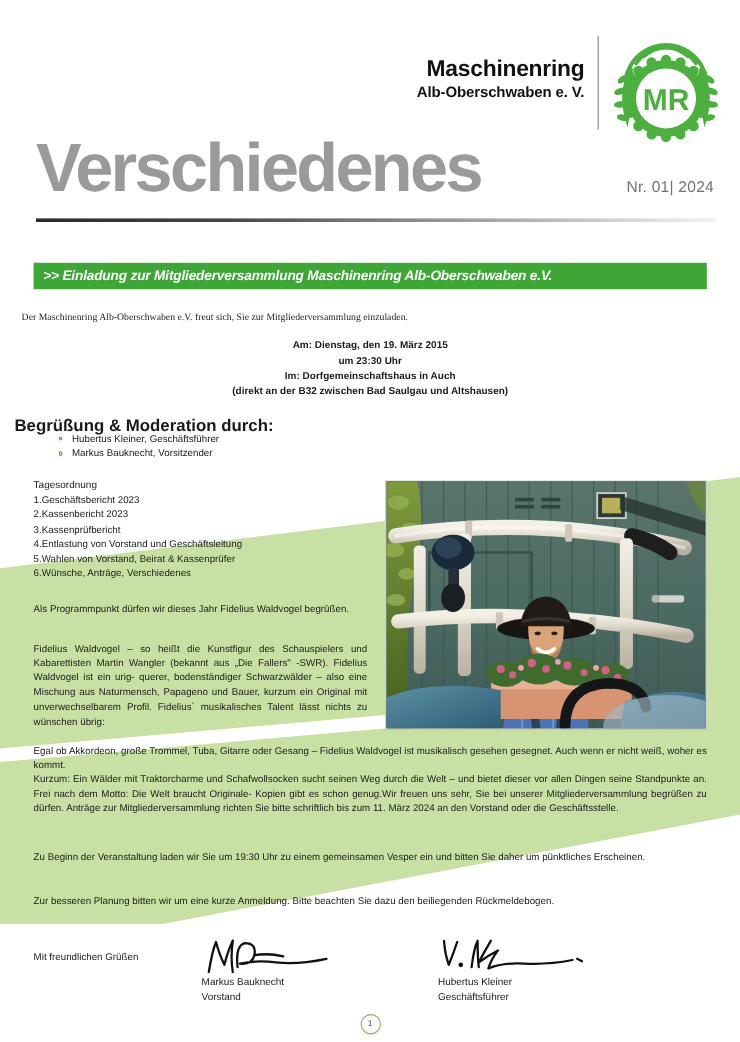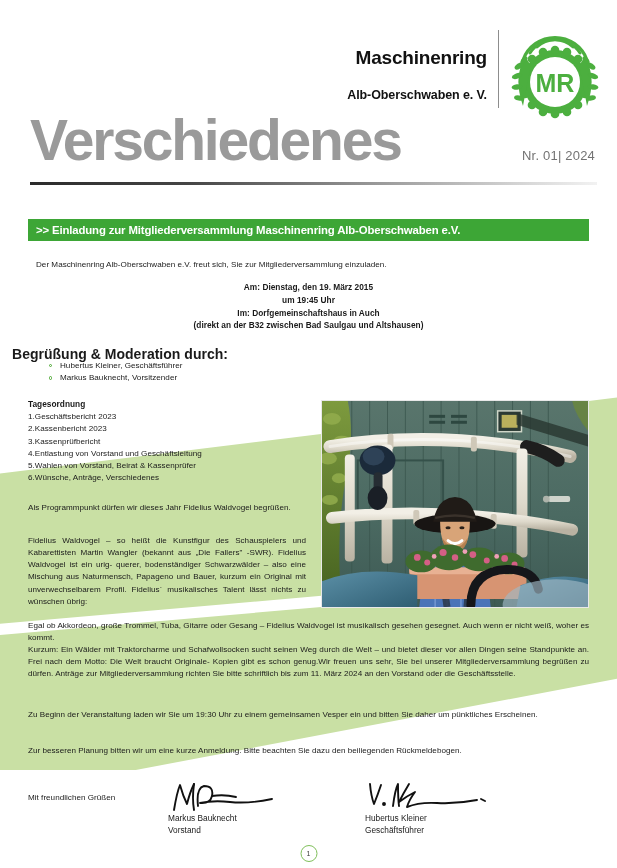--- a/index.html
+++ b/index.html
@@ -60,21 +60,21 @@
     font-weight: bold;
     letter-spacing: -0.2px;
     color: #111111;
     line-height: 1.05;
   }
   #brand-sub {
     font-size: 12.5px;
     font-weight: bold;
     color: #111111;
     letter-spacing: -0.1px;
-    margin-top: 20px;
+    margin-top: 2px;
   }
   #brand-divider {
     position: absolute;
     right: 118px;
     top: 30px;
     width: 1px;
     height: 78px;
     background: #8d8d8d;
   }
   #logo {
@@ -123,32 +123,33 @@
     background: #3da636;
     color: #ffffff;
     font-size: 11.4px;
     font-weight: bold;
     display: flex;
     align-items: center;
     padding-left: 8px;
     box-sizing: border-box;
     letter-spacing: -0.15px;
     z-index: 5;
+    font-style: italic;
   }
 
   
   .txt {
     position: absolute;
     z-index: 4;
     font-size: 8.1px;
     line-height: 1.42;
     color: #1a1a1a;
     letter-spacing: 0.02px;
   }
-  #intro-line { left: 36px; top: 259px; width: 560px; }
+  #intro-line { left: 18px; top: 259px; width: 560px; font-family: Liberation Serif, serif; }
 
   #event-block {
     left: 28px; top: 281px; width: 561px;
     text-align: center;
     font-weight: bold;
     font-size: 8.3px;
     line-height: 1.54;
   }
 
   #greet-head {
@@ -175,21 +176,21 @@
     top: 4px;
     width: 3.4px;
     height: 3.4px;
     border: 1px solid #4ba832;
     border-radius: 50%;
     box-sizing: border-box;
   }
 
   #agenda-head {
     left: 28px; top: 399px;
-    font-weight: bold;
+    font-weight: normal;
     font-size: 8.3px;
   }
   #agenda-list {
     left: 28px; top: 411px;
     width: 290px;
   }
   #agenda-list ol {
     margin: 0; padding: 0;
     list-style: none;
     counter-reset: ag;
@@ -349,21 +350,21 @@
   <div id="masthead-title">Verschiedenes</div>
   <div id="masthead-issue">Nr. 01| 2024</div>
   <div id="masthead-rule"></div>
 
   <div id="banner">&gt;&gt; Einladung zur Mitgliederversammlung Maschinenring Alb-Oberschwaben e.V.</div>
 
   <div class="txt" id="intro-line">Der Maschinenring Alb-Oberschwaben e.V.  freut sich, Sie zur Mitgliederversammlung einzuladen.</div>
 
   <div class="txt" id="event-block">
     <div>Am: Dienstag, den 19. März 2015</div>
-    <div>um 19:45 Uhr</div>
+    <div>um 23:30 Uhr</div>
     <div>Im: Dorfgemeinschaftshaus in Auch</div>
     <div>(direkt an der B32 zwischen Bad Saulgau und Altshausen)</div>
   </div>
 
   <div class="txt" id="greet-head">Begrüßung &amp; Moderation durch:</div>
   <div class="txt" id="greet-list">
     <ul>
       <li>Hubertus Kleiner, Geschäftsführer</li>
       <li>Markus Bauknecht, Vorsitzender</li>
     </ul>

